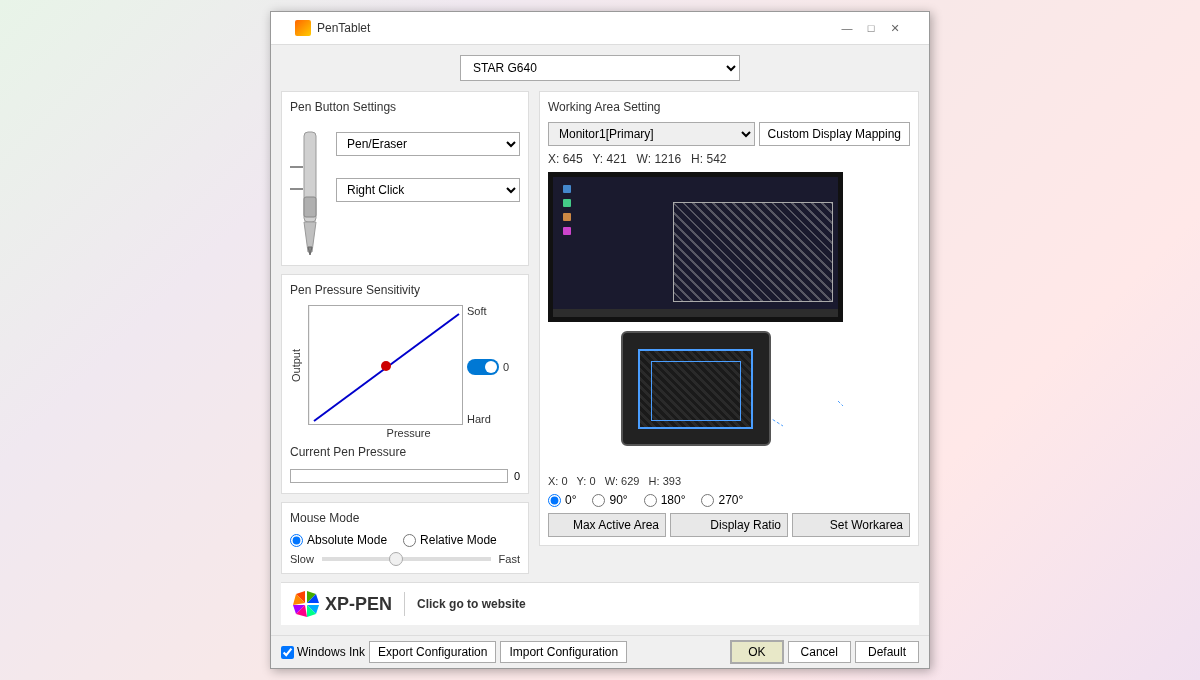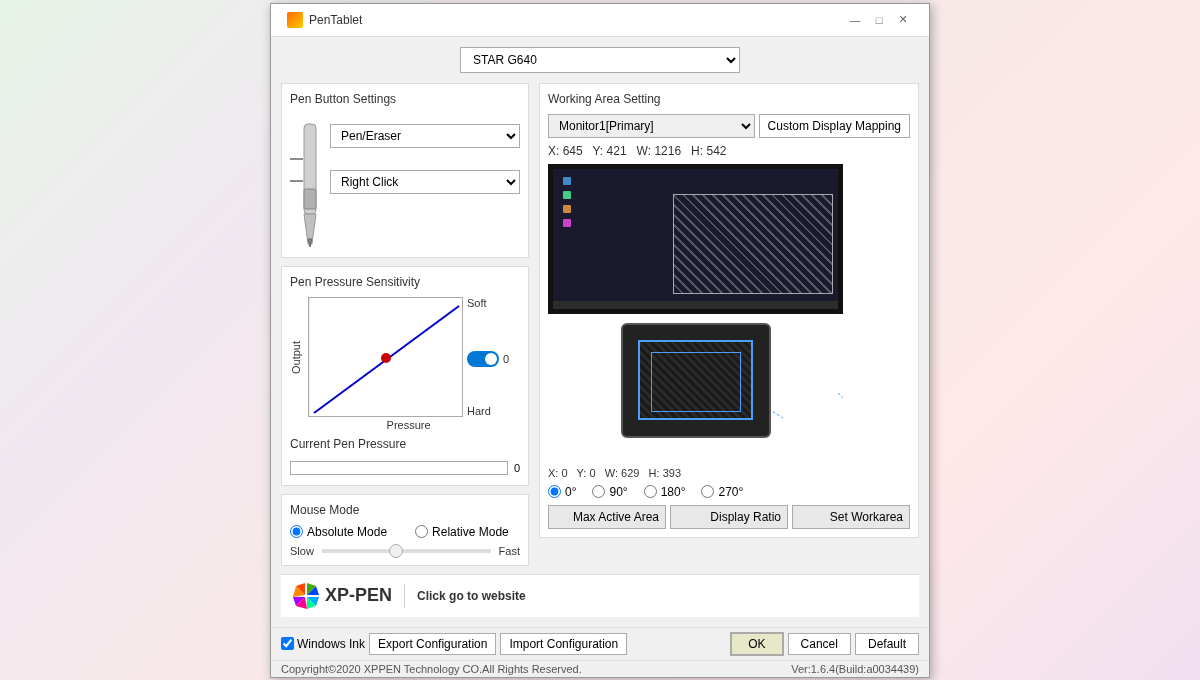--- a/index.html
+++ b/index.html
@@ -15,21 +15,21 @@
       overflow: hidden;
     }
     .window {
       width: 660px;
       background: #f0f0f0;
       border: 1px solid #999;
       box-shadow: 2px 2px 10px rgba(0,0,0,0.3);
     }
     .title-bar {
       background: #ffffff;
-      padding: 6px 16px;
+      padding: 6px 24px;
       display: flex;
       align-items: center;
       justify-content: space-between;
       border-bottom: 1px solid #ddd;
     }
     .title-bar-left {
       display: flex;
       align-items: center;
       gap: 6px;
     }
@@ -94,21 +94,21 @@
     }
     .pen-button-settings {
       background: white;
       border: 1px solid #ddd;
       padding: 8px;
       margin-bottom: 8px;
     }
     .pen-body {
       display: flex;
       align-items: flex-start;
-      gap: 0;
+      gap: 6px;
     }
     .pen-illustration {
       display: flex;
       flex-direction: column;
       align-items: center;
       margin-top: 5px;
     }
     .pen-svg {
       width: 40px;
       height: 130px;
@@ -195,21 +195,21 @@
       font-size: 11px;
       text-align: right;
     }
     .mouse-mode-section {
       background: white;
       border: 1px solid #ddd;
       padding: 8px;
     }
     .radio-row {
       display: flex;
-      gap: 28px;
+      gap: 16px;
       margin-bottom: 6px;
     }
     .radio-label {
       display: flex;
       align-items: center;
       gap: 4px;
       font-size: 12px;
       cursor: pointer;
     }
     .speed-row {
@@ -716,17 +716,13 @@
       <span>Windows Ink</span>
     </label>
     <button class="config-btn">Export Configuration</button>
     <button class="config-btn">Import Configuration</button>
     <div class="spacer"></div>
     <button class="ok-btn">OK</button>
     <button class="cancel-btn">Cancel</button>
     <button class="default-btn">Default</button>
   </div>
 
-  <div class="status-bar">
-    <span>Copyright©2020  XPPEN Technology CO.All Rights Reserved.</span>
-    <span>Ver:1.6.4(Build:a0034439)</span>
-  </div>
 </div>
 
 </body></html>

